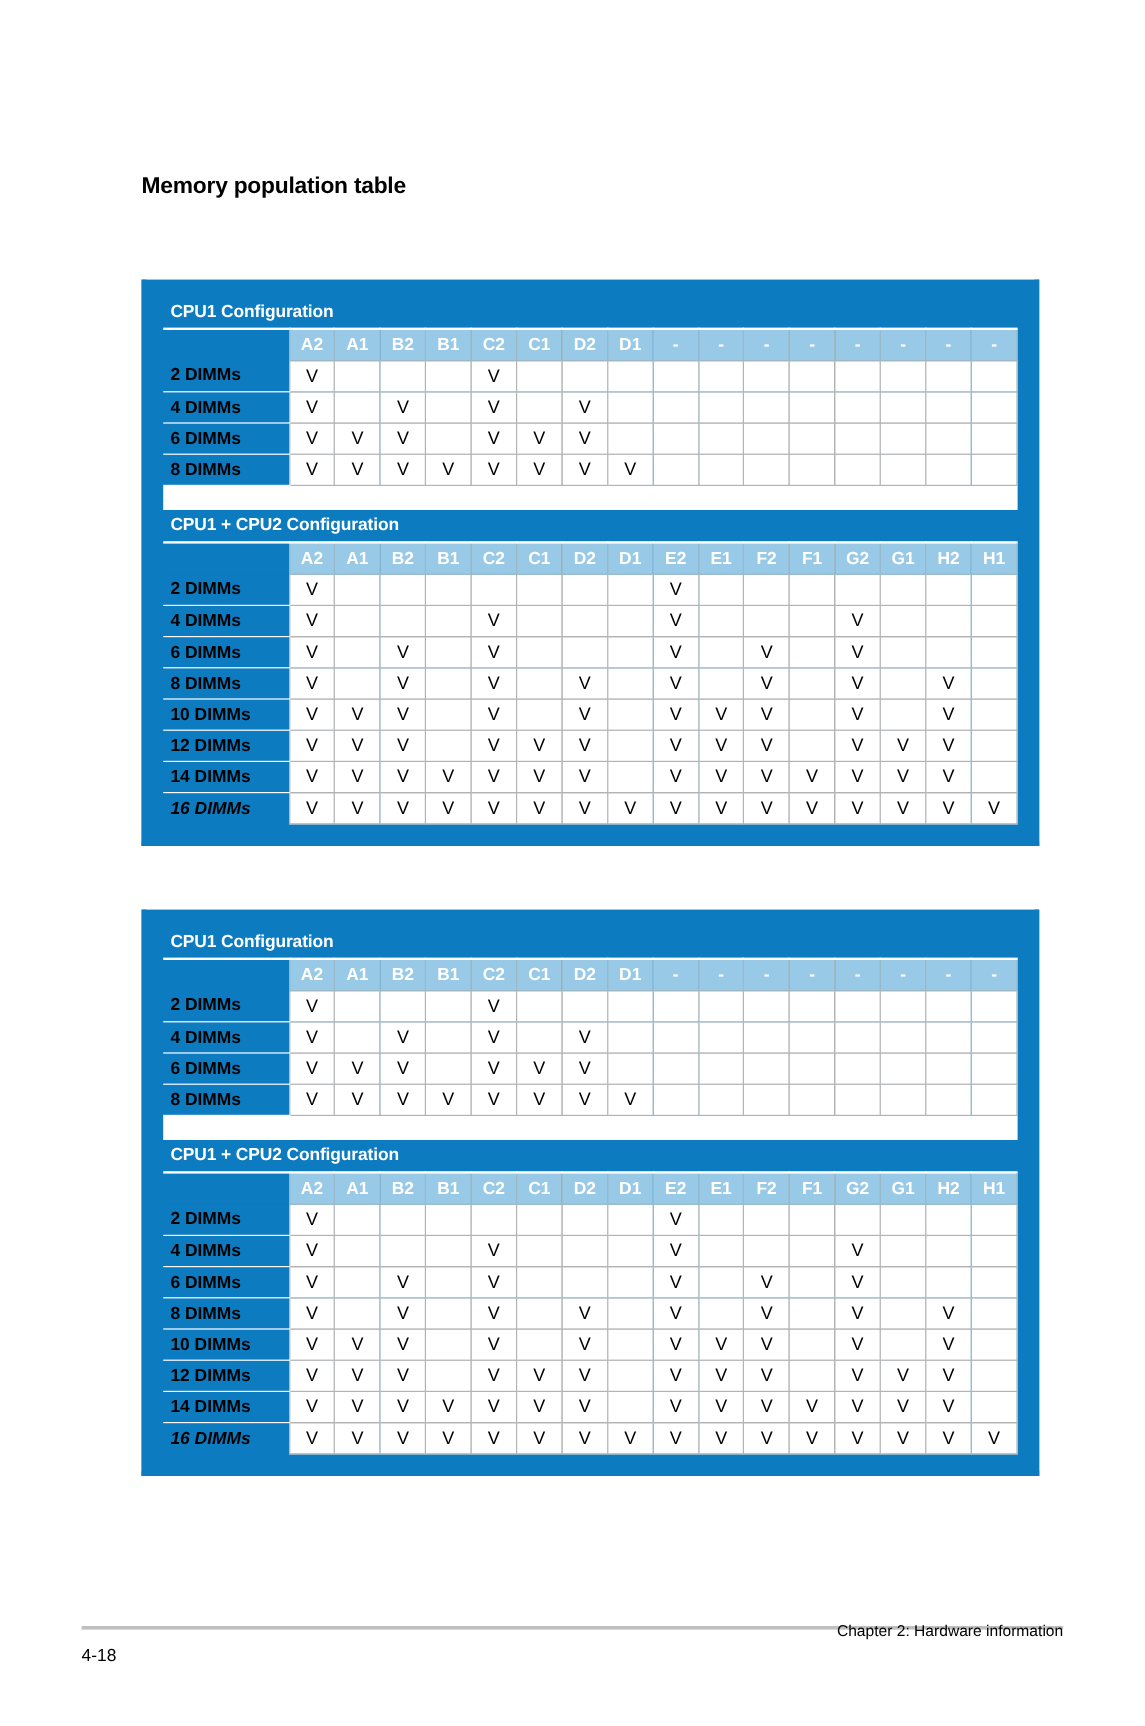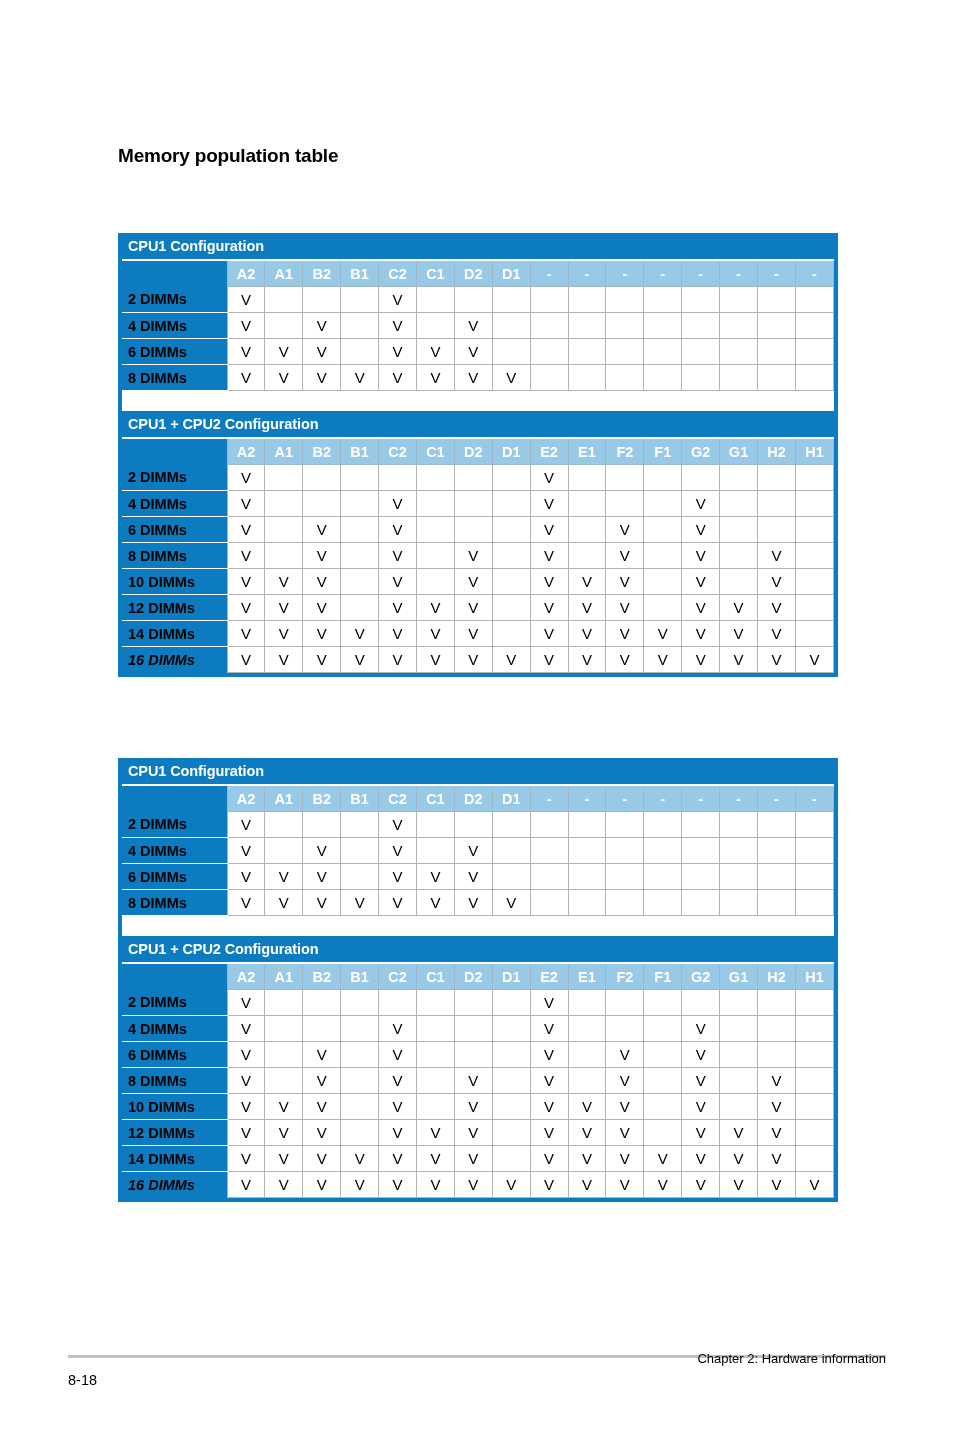--- a/index.html
+++ b/index.html
@@ -43,21 +43,21 @@
   }
   #sec-udimm { top: 198px; }
   #sec-rdimm { top: 722px; }
 
   
   .tblframe {
     position: absolute;
     left: 118px;
     width: 712px;
     background: #0d7bc0;
-    padding: 0;
+    padding: 14px;
     box-sizing: content-box;
     border: 4px solid #0d7bc0;
     border-top-width: 0;
     border-bottom-width: 4px;
   }
   #frame-udimm { top: 233px; }
   #frame-rdimm { top: 758px; }
 
   table.poptable {
     border-collapse: collapse;
@@ -731,16 +731,16 @@
             <td class="dcell">V</td>
             <td class="dcell">V</td>
             <td class="dcell">V</td>
             <td class="dcell">V</td>
           </tr>
         </tbody>
     </table>
   </div>
 
   <div class="footrule"></div>
-  <div class="foot-left">8-18</div>
+  <div class="foot-left">4-18</div>
   <div class="foot-right">Chapter 2: Hardware information</div>
 
 </div>
 
 </body></html>

